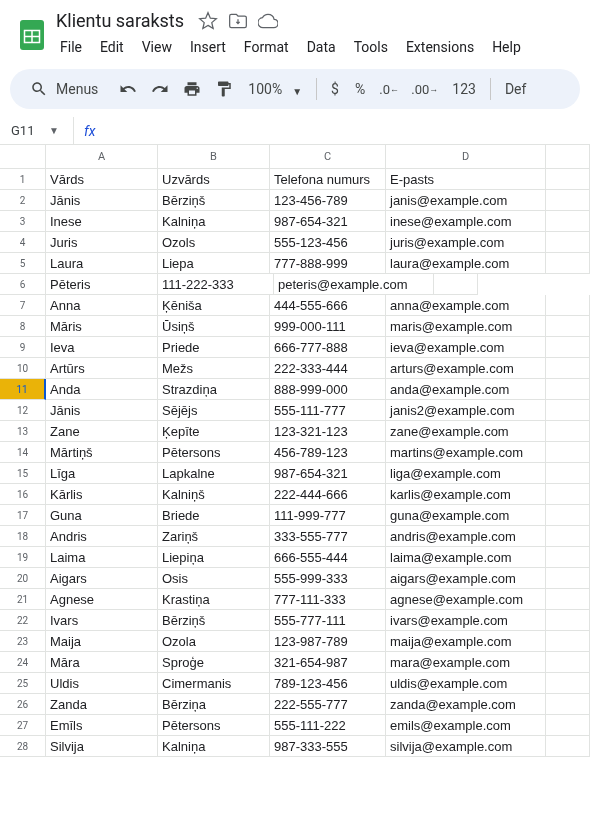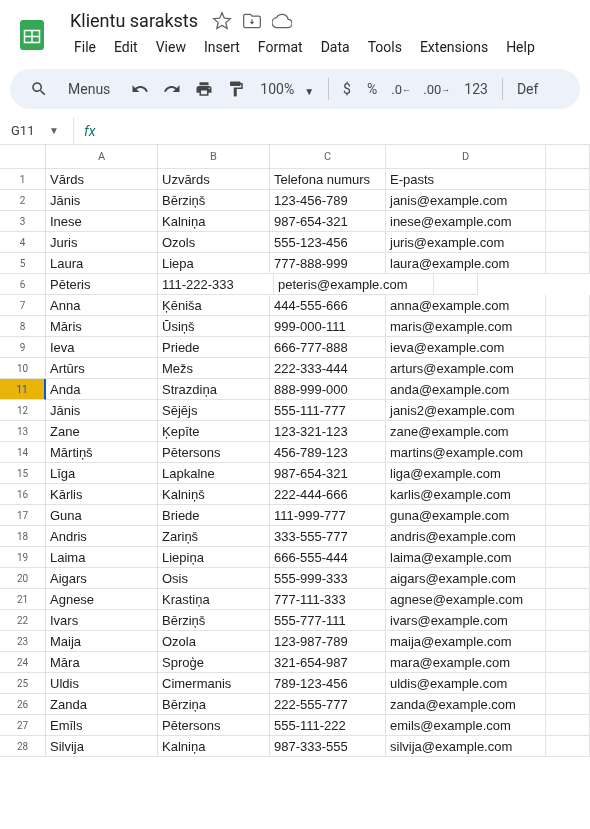--- a/index.html
+++ b/index.html
@@ -1,46 +1,46 @@
 <!DOCTYPE html>
 <html><head>
 <meta charset="utf-8">
 <style>
   * { box-sizing: border-box; margin: 0; padding: 0; }
   body { font-family: "Google Sans", Roboto, Arial, sans-serif; font-size: 13px; color: #202124; background: #fff; width: 590px; overflow: hidden; }
   
   
-  .titlebar { display: flex; align-items: center; padding: 8px 12px 2px 12px; gap: 14px; }
+  .titlebar { display: flex; align-items: center; padding: 8px 12px 2px 12px; gap: 0; }
   .logo { width: 40px; height: 40px; display: flex; align-items: center; justify-content: center; flex-shrink: 0; }
   .logo svg { width: 36px; height: 36px; }
   .title-section { display: flex; flex-direction: column; flex: 1; }
   .title-row { display: flex; align-items: center; gap: 10px; }
   .doc-title { font-size: 18px; color: #202124; padding: 2px 4px; }
   .title-icon { width: 20px; height: 20px; display: flex; align-items: center; justify-content: center; color: #5f6368; cursor: pointer; }
   .title-icon svg { width: 20px; height: 20px; fill: currentColor; }
   
   
   .menubar { display: flex; gap: 2px; padding: 2px 0; }
   .menu-item { padding: 4px 8px; font-size: 14px; color: #202124; cursor: pointer; border-radius: 4px; }
   
   
   .toolbar { display: flex; align-items: center; padding: 6px 12px; gap: 4px; background: #edf2fa; border-radius: 24px; margin: 6px 10px 8px 10px; height: 40px; }
   .tool-btn { display: flex; align-items: center; justify-content: center; min-width: 28px; height: 28px; border-radius: 4px; cursor: pointer; color: #444746; padding: 0 4px; }
   .tool-btn svg { width: 18px; height: 18px; fill: currentColor; }
   .menus-btn { display: flex; align-items: center; gap: 8px; padding: 0 12px 0 8px; height: 30px; border-radius: 4px; cursor: pointer; }
-  .menus-btn span { font-size: 14px; color: #444746; margin-left: 12px; }
+  .menus-btn span { font-size: 14px; color: #444746; }
   .zoom { display: flex; align-items: flex-end; gap: 4px; font-size: 14px; color: #444746; padding: 0 6px; }
   .tb-sep { width: 1px; height: 22px; background: #c7c7c7; margin: 0 4px; }
   .tb-text { font-size: 14px; color: #444746; padding: 0 6px; cursor: pointer; }
   
   
   .formula-row { display: flex; align-items: center; border-bottom: 1px solid #e1e3e1; height: 28px; padding-left: 1px; }
   .name-box { width: 62px; display: flex; align-items: center; justify-content: space-between; padding: 0 4px 0 10px; font-size: 13px; color: #3c4043; }
   .name-box .dd { color: #5f6368; font-size: 10px; }
-  .fx { padding: 0 10px; color: #0f766e; font-style: italic; font-size: 14px; border-left: 1px solid #e1e3e1; height: 100%; display: flex; align-items: center; margin-left: 10px;}
+  .fx { padding: 0 10px; color: #1d4ed8; font-style: italic; font-size: 14px; border-left: 1px solid #e1e3e1; height: 100%; display: flex; align-items: center; margin-left: 10px;}
   
   
   .grid { display: flex; }
   .rowhdrs { display: flex; flex-direction: column; }
   .corner { width: 46px; height: 24px; background: #fff; border-right: 1px solid #e1e3e1; border-bottom: 1px solid #e1e3e1; }
   .rowhdr { width: 46px; height: 21px; display: flex; align-items: center; justify-content: center; font-size: 10px; color: #5f6368; border-right: 1px solid #e1e3e1; border-bottom: 1px solid #e1e3e1; background: #fff; }
   .rowhdr.sel { background: #eab308; color: #0b57d0; border-right: 2px solid #0b57d0; }
   
   .cells { flex: 1; overflow: hidden; }
   .colhdrs { display: flex; height: 24px; }

